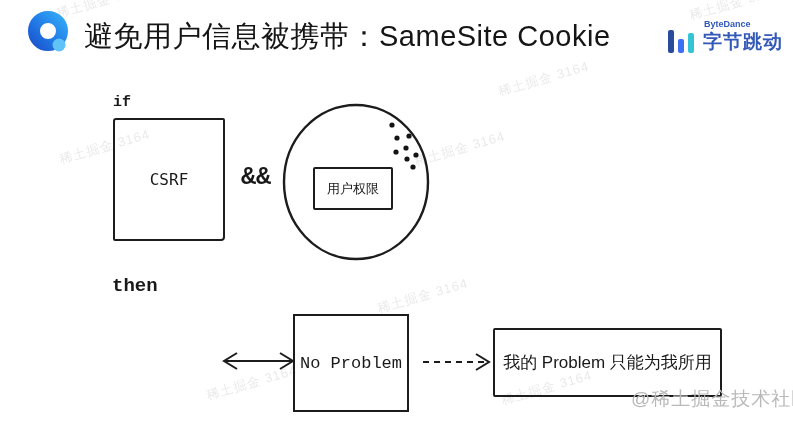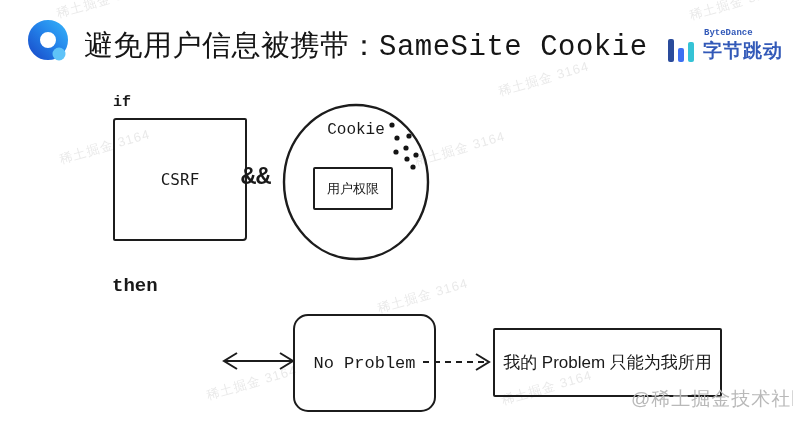--- a/index.html
+++ b/index.html
@@ -8,21 +8,21 @@
   .stage { position:absolute; inset:0; width:793px; height:423px; background:#fff; }
 
   
   .wm { position:absolute; color:rgba(120,120,120,0.16); font-size:13px; letter-spacing:1px;
         transform:rotate(-16deg); white-space:nowrap; z-index:0; user-select:none;
         font-family:"Liberation Sans", sans-serif; }
   .wm-community { position:absolute; left:631px; top:386px; color:#b9b9b9; font-size:19px;
         z-index:3; letter-spacing:1px; white-space:nowrap; }
 
   
-  .header { position:absolute; left:0; top:9px; width:637px; height:70px; z-index:2;font-family:Liberation Mono, monospace; }
+  .header { position:absolute; left:0; top:0; width:637px; height:70px; z-index:2; }
   .app-logo { position:absolute; left:28px; top:11px; width:42px; height:44px; }
   .page-title { position:absolute; left:84px; top:17px; font-size:29px; font-weight:500;
         color:#151515; letter-spacing:0.5px; white-space:nowrap; }
   .brand { position:absolute; left:666px; top:18px; width:120px; height:40px; }
   .brand-bars { position:absolute; left:2px; top:9px; width:30px; height:26px; }
   .brand-bar { position:absolute; bottom:0; width:6px; border-radius:2px; }
   .brand-bar.b1 { left:0;  height:23px; background:#2a4b9b; }
   .brand-bar.b2 { left:10px; height:14px; background:#3d6ff2; }
   .brand-bar.b3 { left:20px; height:20px; background:#35c3d6; }
   .brand-en { position:absolute; left:38px; top:1px; font-size:9px; font-weight:bold; color:#3259b8; }
@@ -30,30 +30,30 @@
 
   
   .mono { font-family:Liberation Mono, monospace; }
   .lbl { position:absolute; z-index:2; color:#191919; }
   .if-label   { left:113px; top:94px;  font-size:15px; font-weight:bold; }
   .then-label { left:112px; top:275px; font-size:19px; font-weight:bold; }
   .and-op     { left:241px; top:163px; font-size:25px; font-weight:bold; }
 
   .sketch-box { position:absolute; border:2px solid #1c1c1c; background:transparent; z-index:2;
         display:flex; align-items:center; justify-content:center; text-align:center; color:#191919; }
-  .csrf-box { left:113px; top:118px; width:134px; height:123px; flex-direction:column; gap:8px;
+  .csrf-box { left:113px; top:118px; width:112px; height:123px; flex-direction:column; gap:8px;
         border-radius:3px 2px 4px 2px; }
   .csrf-line1 { font-size:16px; font-family:"DejaVu Sans Mono", monospace; }
   .csrf-line2 { font-size:15px; }
   .cookie-label { position:absolute; left:316px; top:121px; width:80px; text-align:center;
         font-size:16px; z-index:2; color:#191919; }
   .perm-box { left:313px; top:167px; width:80px; height:43px; font-size:13px; border-radius:2px; }
 
   .nocookie-box   { left:110px; top:314px; width:112px; height:96px; font-size:17px; border-radius:3px; }
-  .noproblem-box  { left:293px; top:314px; width:143px; height:98px; font-size:17px; border-radius:15px; }
+  .noproblem-box  { left:293px; top:314px; width:116px; height:98px; font-size:17px; border-radius:0; }
   .conclusion-box { left:493px; top:328px; width:229px; height:69px; font-size:17px; border-radius:2px; }
 
   svg.overlay { position:absolute; left:0; top:0; z-index:1; }
 </style>
 </head>
 <body>
 
 <div class="stage">
 
   <div class="wm" style="left:55px;  top:-8px;">稀土掘金 3164</div>
@@ -117,21 +117,20 @@
   </svg>
 
   <div class="lbl if-label mono">if</div>
 
   <div class="sketch-box csrf-box">
     <div class="csrf-line1">CSRF</div>
   </div>
 
   <div class="lbl and-op mono">&amp;&amp;</div>
 
-  <div class="cookie-label mono">Cookie</div>
   <div class="sketch-box perm-box">
     <span>用户权限</span>
   </div>
 
   <div class="lbl then-label mono">then</div>
 
 
   <div class="sketch-box noproblem-box mono">
     <span>No Problem</span>
   </div>

